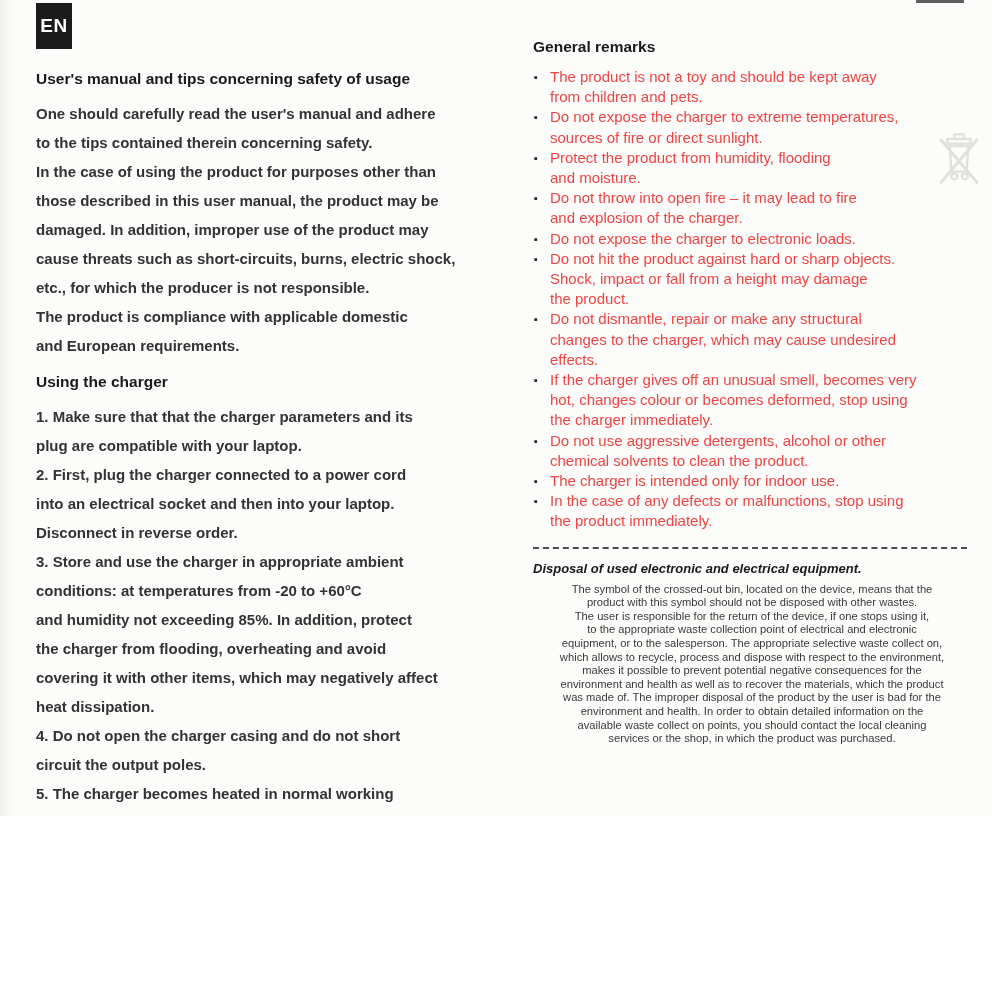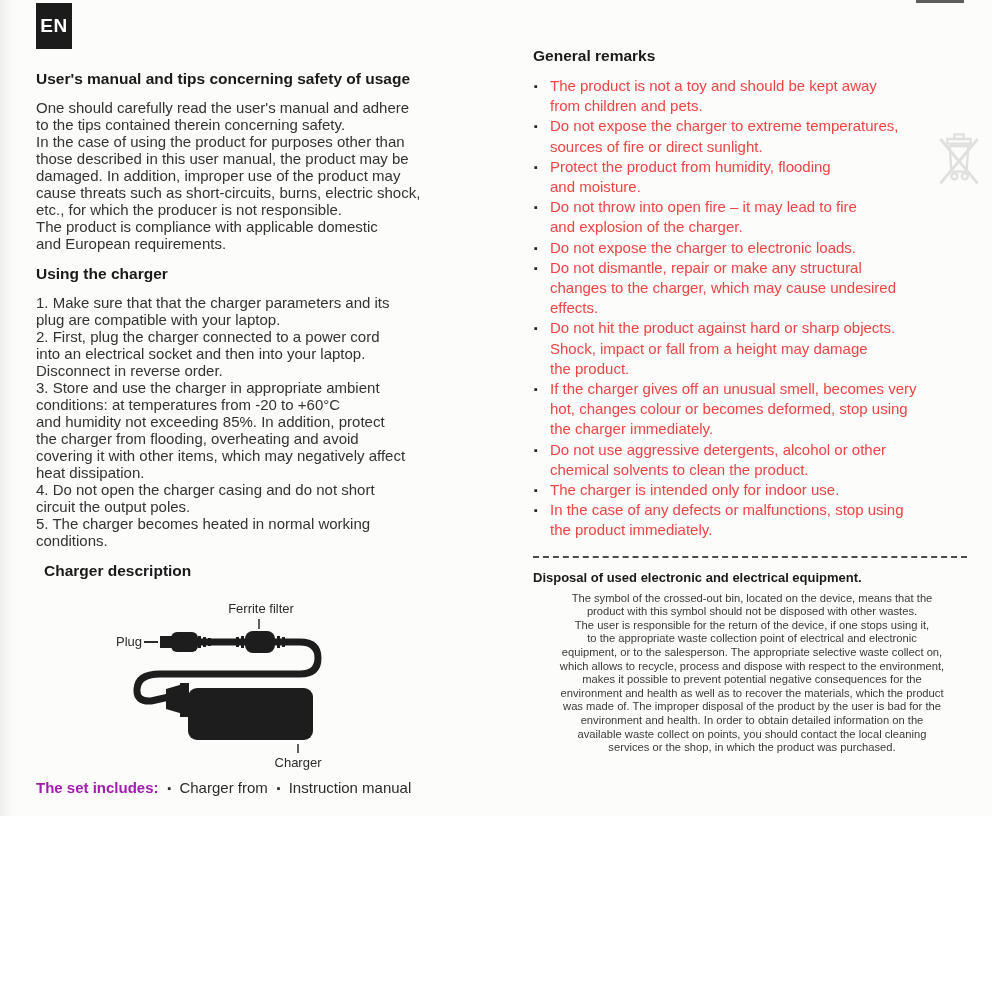--- a/index.html
+++ b/index.html
@@ -20,25 +20,25 @@
   }
   .artifact { position:absolute; left:916px; top:0; width:48px; height:3px; background:#2a2a2a; opacity:0.75; }
 
   .col-left  { position:absolute; left:36px; top:60px; width:438px; }
   .col-right { position:absolute; left:533px; top:36px; width:438px; }
 
   .h { font-weight:bold; color:#1a1a1a; font-size:15.5px; line-height:21px; margin:0; }
   .sec1-h { margin:8px 0 10px; }
   .sec2-h { margin:11px 0 10px; }
   .sec3-h { margin:11px 8px 2px; }
-  .gen-h  { margin:9px 0 10px; }
+  .gen-h  { margin:0 0 10px; }
 
   .body-text {
-    font-size:15px; line-height:17px; color:#333333;
-    white-space:pre-line; margin:0 0 0 0;
+    font-size:15px; line-height:29px; color:#333333;
+    white-space:pre-line; margin:0 0 0 0;font-weight:bold;
   }
   .mb { margin-bottom:9px; }
 
   .diagram { display:block; margin:0; }
   .dlabel { font-size:13px; fill:#2b2b2b; font-family:"Liberation Sans", sans-serif; }
 
   .set-line { margin:4px 0 0; font-size:15px; color:#2b2b2b; }
   .set-label { font-weight:bold; color:#a21caf; }
   .set-item { margin-left:9px; }
   .set-item::before { content:"▪"; font-size:11px; margin-right:8px; position:relative; top:-1px; }
@@ -47,21 +47,21 @@
   ul.bullets li {
     position:relative; padding-left:17px; font-size:15px; line-height:20.2px;
     color:#ef4444; white-space:pre-line;
   }
   ul.bullets li::before {
     content:"▪"; position:absolute; left:1px; top:0; font-size:11px; color:#1f1f1f;
   }
 
   .sep { border:none; border-top:2px dashed #4c4c4c; margin:15px 4px 12px 0; }
 
-  .disposal-h { font-size:13px; line-height:15px; margin:0 0 7px; }
+  .disposal-h { font-size:13px; line-height:15px; margin:0 0 7px;font-style:italic; }
   .disposal-body { font-size:11.2px; line-height:13.6px; color:#3a3a3a; white-space:pre-line; margin:0;text-align:center; }
 
   .bin-watermark { position:absolute; left:938px; top:132px; opacity:0.12; z-index:1; }
 
   .cert-row {
     position:absolute; left:694px; top:843px; height:54px;
     display:flex; align-items:center; gap:16px; color:#1c1c1c;
   }
   .ukca { font-weight:bold; font-size:23px; line-height:17px; letter-spacing:2.5px; text-align:center; }
   .rohs { border:2.5px solid #1c1c1c; border-radius:4px; overflow:hidden; text-align:center; min-width:70px; background:#fff;margin-top:37px; }
@@ -158,26 +158,26 @@
     <ul class="bullets">
       <li>The product is not a toy and should be kept away
 from children and pets.</li>
       <li>Do not expose the charger to extreme temperatures,
 sources of fire or direct sunlight.</li>
       <li>Protect the product from humidity, flooding
 and moisture.</li>
       <li>Do not throw into open fire – it may lead to fire
 and explosion of the charger.</li>
       <li>Do not expose the charger to electronic loads.</li>
+      <li>Do not hit the product against hard or sharp objects.
+Shock, impact or fall from a height may damage
+the product.</li>
       <li>Do not dismantle, repair or make any structural
 changes to the charger, which may cause undesired
 effects.</li>
-      <li>Do not hit the product against hard or sharp objects.
-Shock, impact or fall from a height may damage
-the product.</li>
       <li>If the charger gives off an unusual smell, becomes very
 hot, changes colour or becomes deformed, stop using
 the charger immediately.</li>
       <li>Do not use aggressive detergents, alcohol or other
 chemical solvents to clean the product.</li>
       <li>The charger is intended only for indoor use.</li>
       <li>In the case of any defects or malfunctions, stop using
 the product immediately.</li>
     </ul>
 

